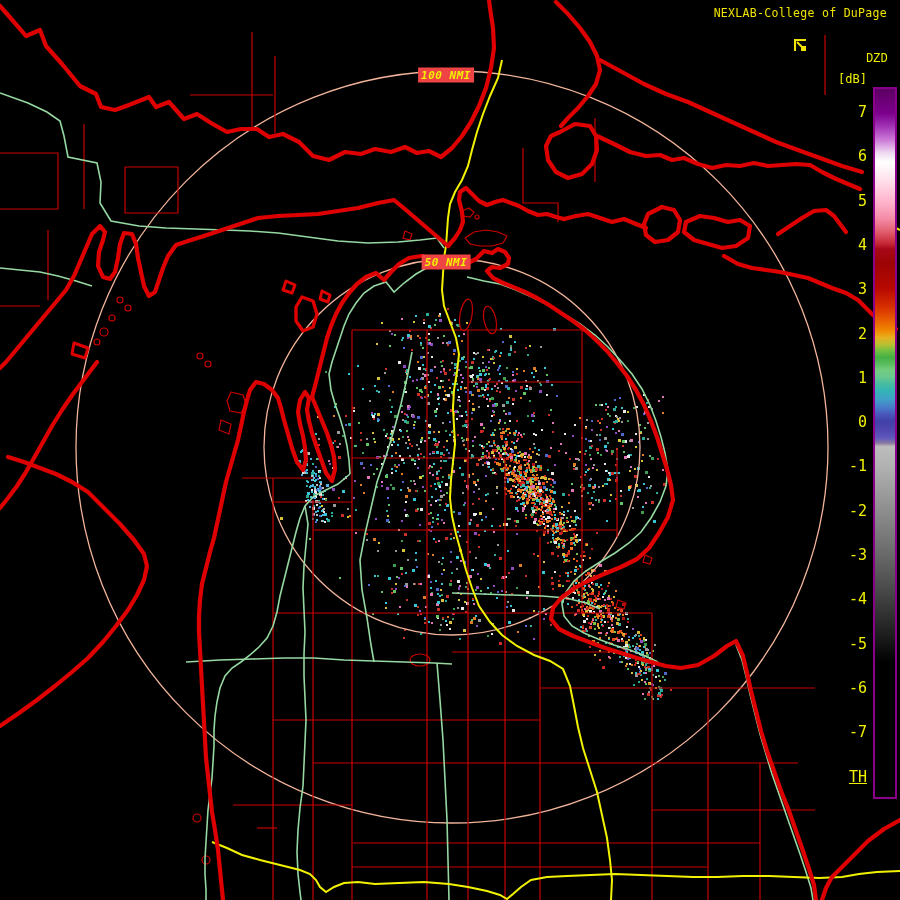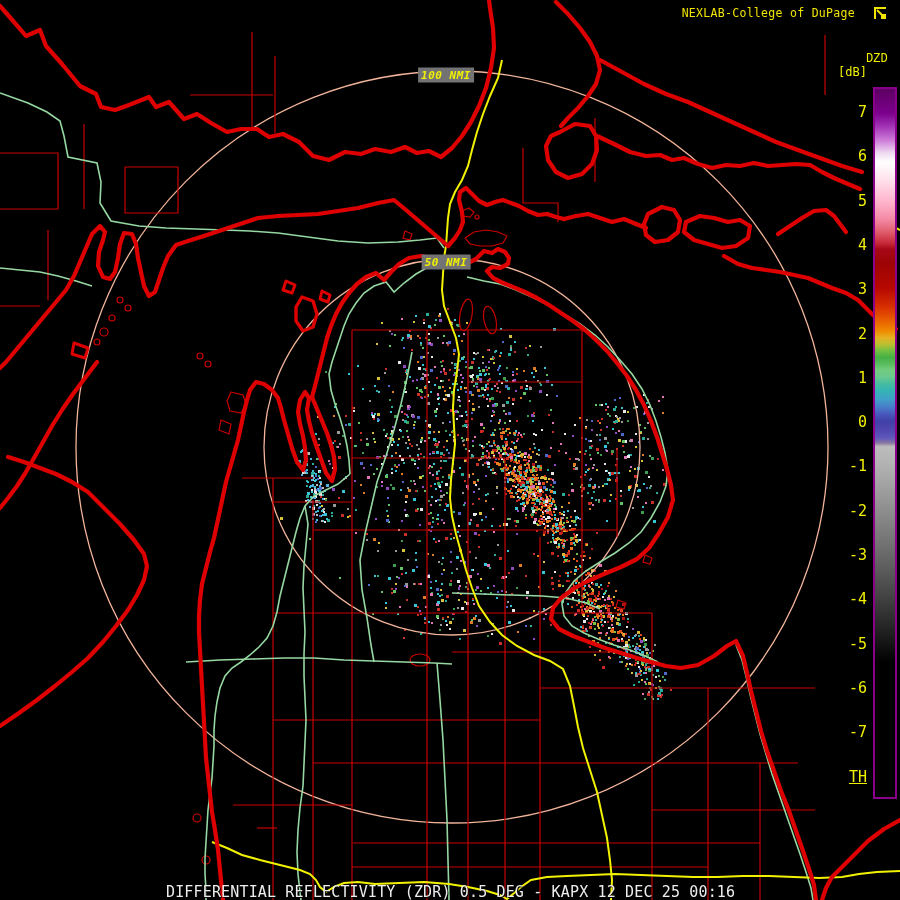--- a/index.html
+++ b/index.html
@@ -1,30 +1,30 @@
 <!DOCTYPE html>
 <html><head>
 <meta charset="utf-8">
 <style>
   html,body{margin:0;padding:0;background:#000;}
   #stage{position:relative;width:900px;height:900px;background:#000;overflow:hidden;
          font-family:"DejaVu Sans Mono","Liberation Mono",monospace;}
   #map-svg{position:absolute;left:0;top:0;width:900px;height:900px;}
   #brand{position:absolute;top:6px;right:13px;display:flex;align-items:center;gap:19px;
-         color:#f0e400;font-size:11.5px;letter-spacing:.3px;}
+         color:#f0e400;font-size:11.5px;letter-spacing:.3px;flex-direction:column;}
   #brand .glyph{display:block;}
   #colorbar{position:absolute;left:873px;top:87px;width:20px;height:708px;
             border:2px solid #8a008a;}
   #cb-grad{width:100%;height:100%;}
   .cb-txt{position:absolute;color:#f0f000;font-size:12px;white-space:nowrap;}
   #cb-label{top:52px;left:866px;font-family:Liberation Mono, monospace;}
-  #cb-units{top:65px;left:838px;}
+  #cb-units{top:72px;left:838px;}
   .tick{position:absolute;right:33px;width:46px;text-align:right;color:#f0f000;
         font-size:15px;line-height:16px;}
-  .ring-label{position:absolute;transform:translate(-50%,-50%);background:#737373;
+  .ring-label{position:absolute;transform:translate(-50%,-50%);background:#ef4444;
         color:#f2f200;font-size:11px;font-weight:bold;font-style:italic;
         padding:1px 3px;white-space:nowrap;letter-spacing:.5px;}
   #caption{position:absolute;left:166px;top:883px;color:#ededed;font-size:15px;
         letter-spacing:.15px;white-space:nowrap;text-shadow:1px 1px 0 #000;}
 </style>
 </head>
 <body>
 
 <div id="stage">
 
@@ -2673,14 +2673,13 @@
       <div class="tick" style="top: 458.4px; color: rgb(240, 240, 0);">-1</div>
       <div class="tick" style="top: 502.7px; color: rgb(240, 240, 0);">-2</div>
       <div class="tick" style="top: 547px; color: rgb(240, 240, 0);">-3</div>
       <div class="tick" style="top: 591.3px; color: rgb(240, 240, 0);">-4</div>
       <div class="tick" style="top: 635.6px; color: rgb(240, 240, 0);">-5</div>
       <div class="tick" style="top: 679.9px; color: rgb(240, 240, 0);">-6</div>
       <div class="tick" style="top: 724.2px; color: rgb(240, 240, 0);">-7</div>
       <div class="tick" style="top: 768.5px; color: rgb(240, 240, 0); text-decoration: underline;">TH</div>
     </div>
 
-  <div id="caption">DIFFERENTIAL REFLECTIVITY (ZDR) 0.5 DEG - KAPX 12 DEC 25 00:16</div>
 </div>
 
 </body></html>

